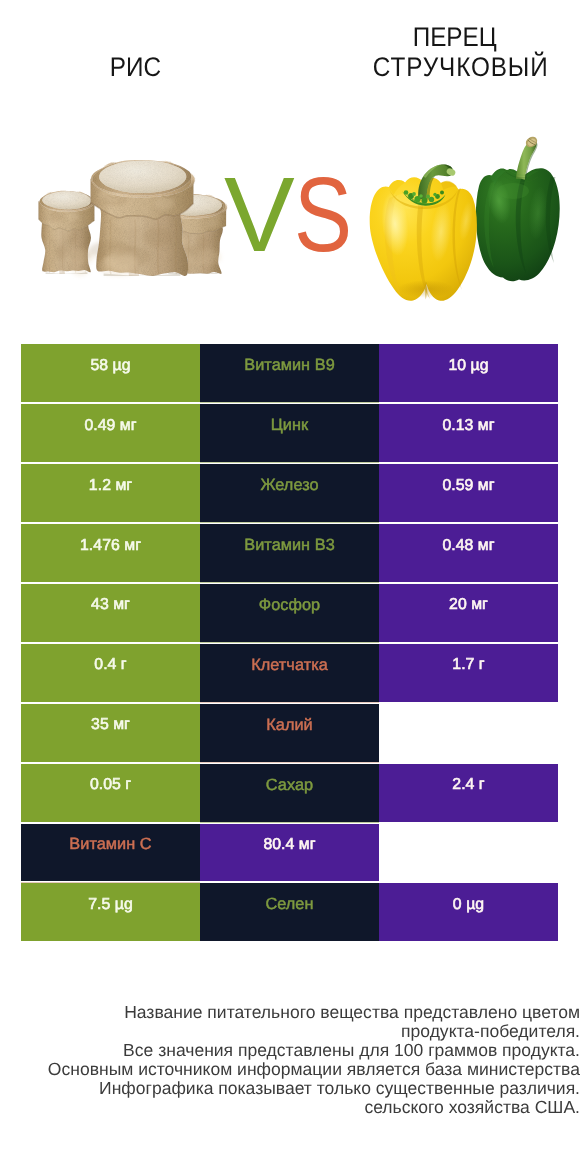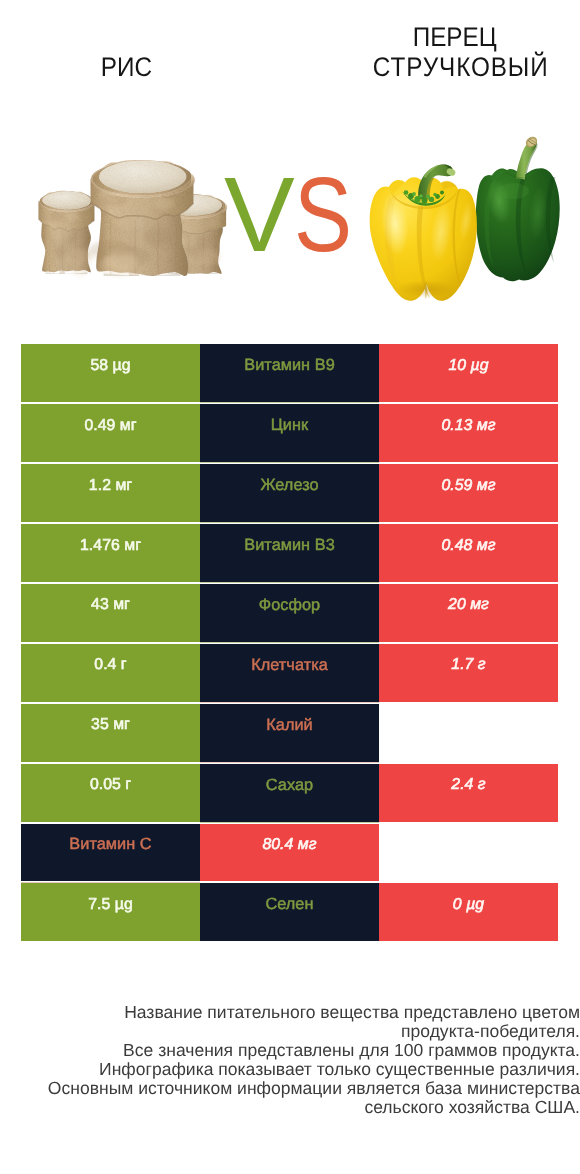--- a/index.html
+++ b/index.html
@@ -7,21 +7,21 @@
   body{width:580px;height:1174px;background:#fff;overflow:hidden;
        font-family:"Liberation Sans",sans-serif;
        -webkit-font-smoothing:antialiased;-moz-osx-font-smoothing:grayscale;text-rendering:geometricPrecision;}
   .page{position:relative;width:580px;height:1174px;background:#fff;}
 
   
   .product-title{position:absolute;text-align:center;color:#161616;
        font-size:27px;font-weight:400;line-height:30px;}
   .product-title .ln{display:block;}
   .product-title .ln > span{display:inline-block;transform:scaleX(0.90);}
-  #title-left{left:0;width:252px;top:52px;}
+  #title-left{left:9px;width:252px;top:52px;}
   #title-right{left:300px;width:319px;top:22px;}
   #title-right .ln1 > span{margin-right:10px;}
   #title-right .ln2 > span{letter-spacing:1px;margin-left:2px;}
 
   .hero{position:absolute;line-height:0;}
   #hero-rice{left:33px;top:152px;width:200px;height:132px;}
   #hero-peppers{left:366px;top:129px;width:200px;height:182px;}
 
   .vs{position:absolute;left:0;top:0;width:580px;height:330px;
       font-size:106px;line-height:106px;font-weight:400;}
@@ -36,21 +36,21 @@
   .row{display:flex;height:57.9px;margin-bottom:2px;}
   .cell{width:179px;display:flex;align-items:center;justify-content:center;
         font-size:15.8px;font-weight:400;letter-spacing:0.05px;
         padding-bottom:15px;box-sizing:border-box;}
   .cell-left{background:#7FA22E;color:#f6faeb;-webkit-text-stroke:0.62px #f6faeb;}
   .cell-mid{background:#0f172a;position:relative;}
   .row .cell-mid::after{content:"";position:absolute;left:0;right:0;bottom:-1.2px;height:1px;opacity:.62;}
   .win-left .cell-mid::after{background:#9aad63;}
   .win-right .cell-mid::after{background:#d7a894;}
   .row:last-child .cell-mid::after{display:none;}
-  .cell-right{background:#ef4444;color:#fff7f3;font-style:italic;-webkit-text-stroke:0.62px #fff7f3;}
+  .cell-right{background:#4c1d95;color:#fff7f3;-webkit-text-stroke:0.62px #fff7f3;}
   .cell-mid .nut{font-weight:400;font-size:16.3px;}
   .win-left .nut{color:#7e9a3f;-webkit-text-stroke:0.48px #7e9a3f;}
   .win-right .nut{color:#cc6f52;-webkit-text-stroke:0.48px #cc6f52;}
 
   
   .note{position:absolute;left:0;top:1003px;width:580px;text-align:right;
         font-size:17.55px;line-height:19.1px;color:#3b3b3b;font-weight:400;}
   .note .ln{white-space:nowrap;}
 </style>
 </head>
@@ -420,18 +420,18 @@
           <span class="nut">Селен</span>
         </div>
         <div class="cell cell-right">0 µg</div>
       </div>
     </div>
 
   <div class="note" id="footer-note">
       <div class="ln">Название питательного вещества представлено цветом</div>
       <div class="ln">продукта-победителя.</div>
       <div class="ln">Все значения представлены для 100 граммов продукта.</div>
+      <div class="ln">Основным источником информации является база министерства</div>
       <div class="ln">Инфографика показывает только существенные различия.</div>
-      <div class="ln">Основным источником информации является база министерства</div>
       <div class="ln">сельского хозяйства США.</div>
     </div>
 
 </div>
 
 </body></html>

